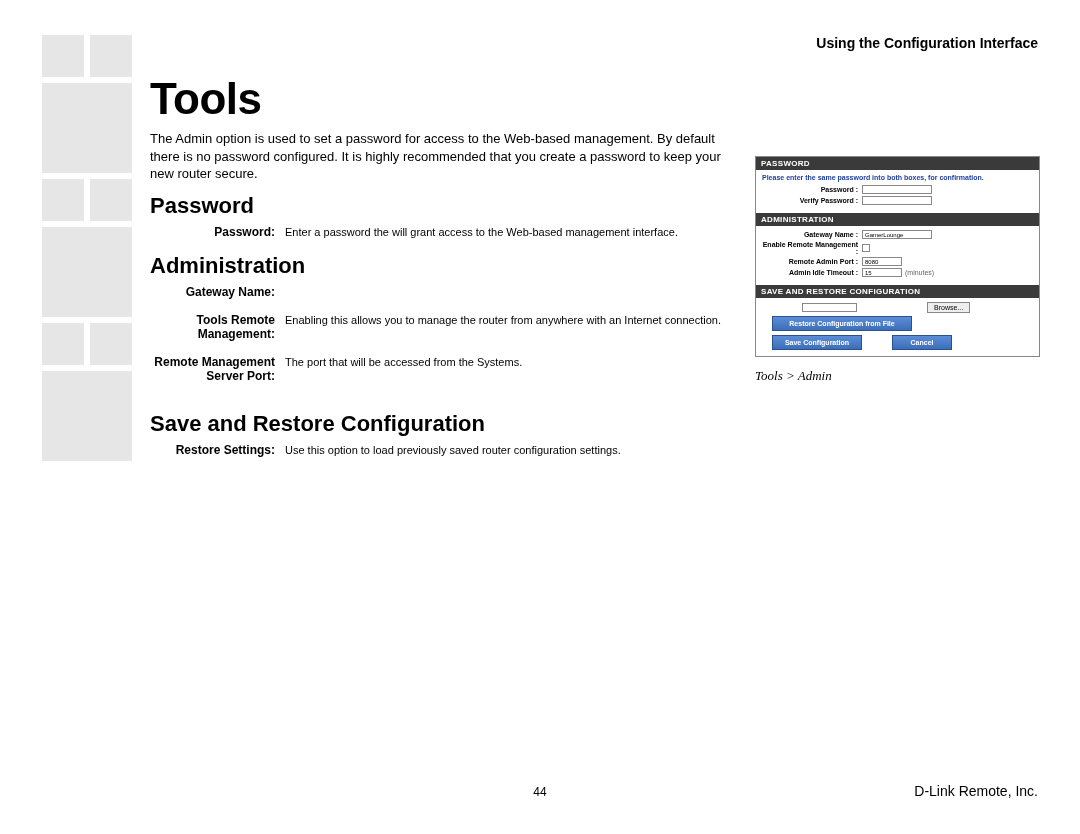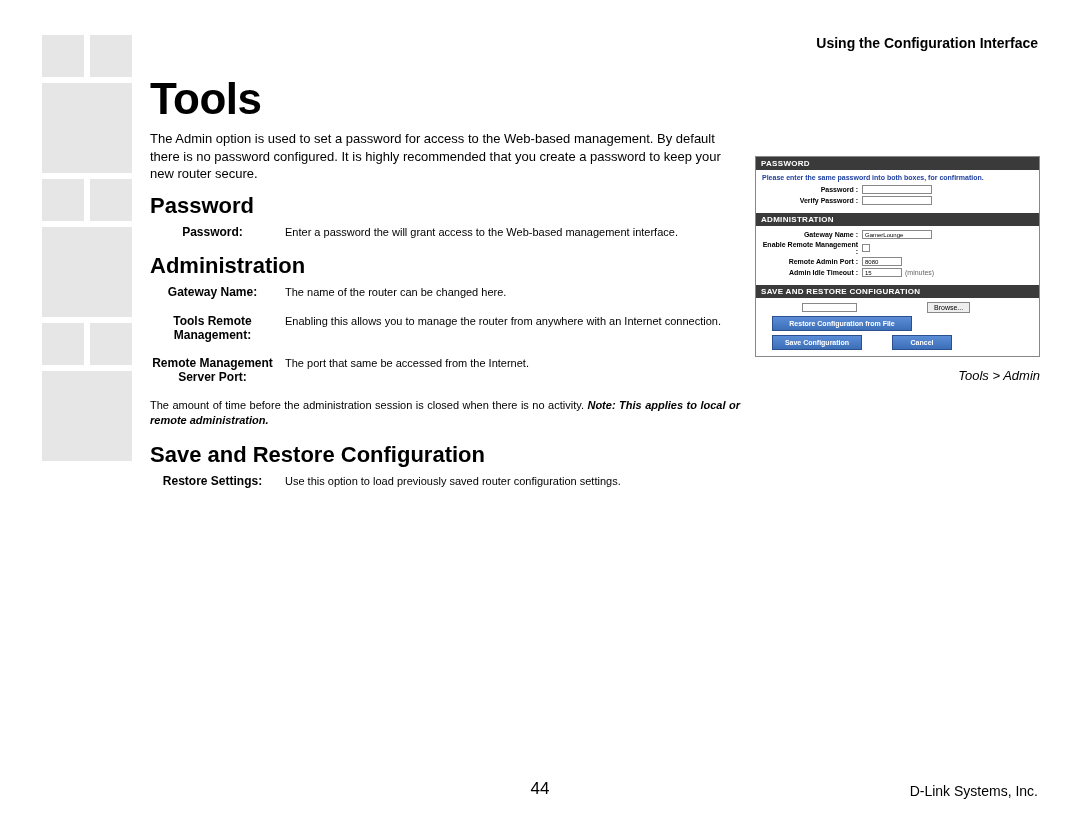--- a/index.html
+++ b/index.html
@@ -57,21 +57,21 @@
     margin-bottom: 4px;
   }
   .defs { margin-top: 6px; }
   .def-row {
     display: flex;
     margin-bottom: 14px;
   }
   .def-label {
     width: 135px;
     flex-shrink: 0;
-    text-align: center;
+    text-align: right;
     font-weight: bold;
     font-size: 12px;
     padding-right: 10px;
   }
   .def-text {
     flex: 1;
     font-size: 11px;
     line-height: 1.35;
     text-align: justify;
   }
@@ -120,30 +120,31 @@
     padding: 1px 6px;
     margin-left: 70px;
   }
   .fig-file { display: flex; align-items: center; margin-bottom: 3px; }
   .fig-file-input { border: 1px solid #888; height: 9px; width: 55px; margin-left: 40px; }
   .fig-caption {
     position: absolute;
     left: 755px;
     top: 368px;
     width: 285px;
-    text-align: right;
+    text-align: left;
     font-style: italic;
     font-size: 13px;
+    font-family: Liberation Serif, serif;
   }
   .page-num {
     position: absolute;
     bottom: 35px;
     left: 50%;
     transform: translateX(-50%);
-    font-size: 17px;
+    font-size: 12px;
   }
   .footer-right {
     position: absolute;
     bottom: 35px;
     right: 42px;
     font-size: 14px;
   }
 </style>
 </head>
 <body>
@@ -178,32 +179,30 @@
     <div class="def-row">
       <div class="def-label">Password:</div>
       <div class="def-text">Enter a password the will grant access to the Web-based management interface.</div>
     </div>
   </div>
 
   <div class="h2">Administration</div>
   <div class="defs">
     <div class="def-row">
       <div class="def-label">Gateway Name:</div>
-      <div class="def-text">The name of the router can be changed here.</div>
     </div>
     <div class="def-row">
       <div class="def-label">Tools Remote Management:</div>
       <div class="def-text">Enabling this allows you to manage the router from anywhere with an Internet connection.</div>
     </div>
     <div class="def-row">
       <div class="def-label">Remote Management Server Port:</div>
-      <div class="def-text">The port that same be accessed from the Internet.</div>
-    </div>
-    <div class="def-row">
-      <div class="def-text"><span>The amount of time before the administration session is closed when there is no activity. </span><span class="note">Note: This applies to local or remote administration.</span></div>
+      <div class="def-text">The port that will be accessed from the Systems.</div>
+    </div>
+    <div class="def-row">
     </div>
   </div>
 
   <div class="h2">Save and Restore Configuration</div>
   <div class="defs">
     <div class="def-row">
       <div class="def-label">Restore Settings:</div>
       <div class="def-text">Use this option to load previously saved router configuration settings.</div>
     </div>
   </div>
@@ -254,13 +253,13 @@
     <div class="fig-btnrow">
       <div class="fig-btn">Save Configuration</div>
       <div class="fig-btn cancel">Cancel</div>
     </div>
   </div>
 </div>
 
 <div class="fig-caption">Tools &gt; Admin</div>
 
 <div class="page-num">44</div>
-<div class="footer-right">D-Link Systems, Inc.</div>
+<div class="footer-right">D-Link Remote, Inc.</div>
 
 </body></html>

